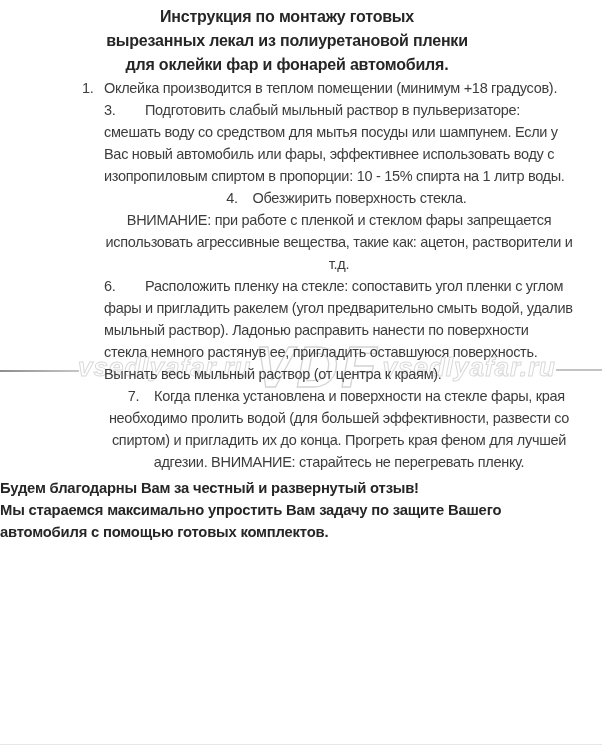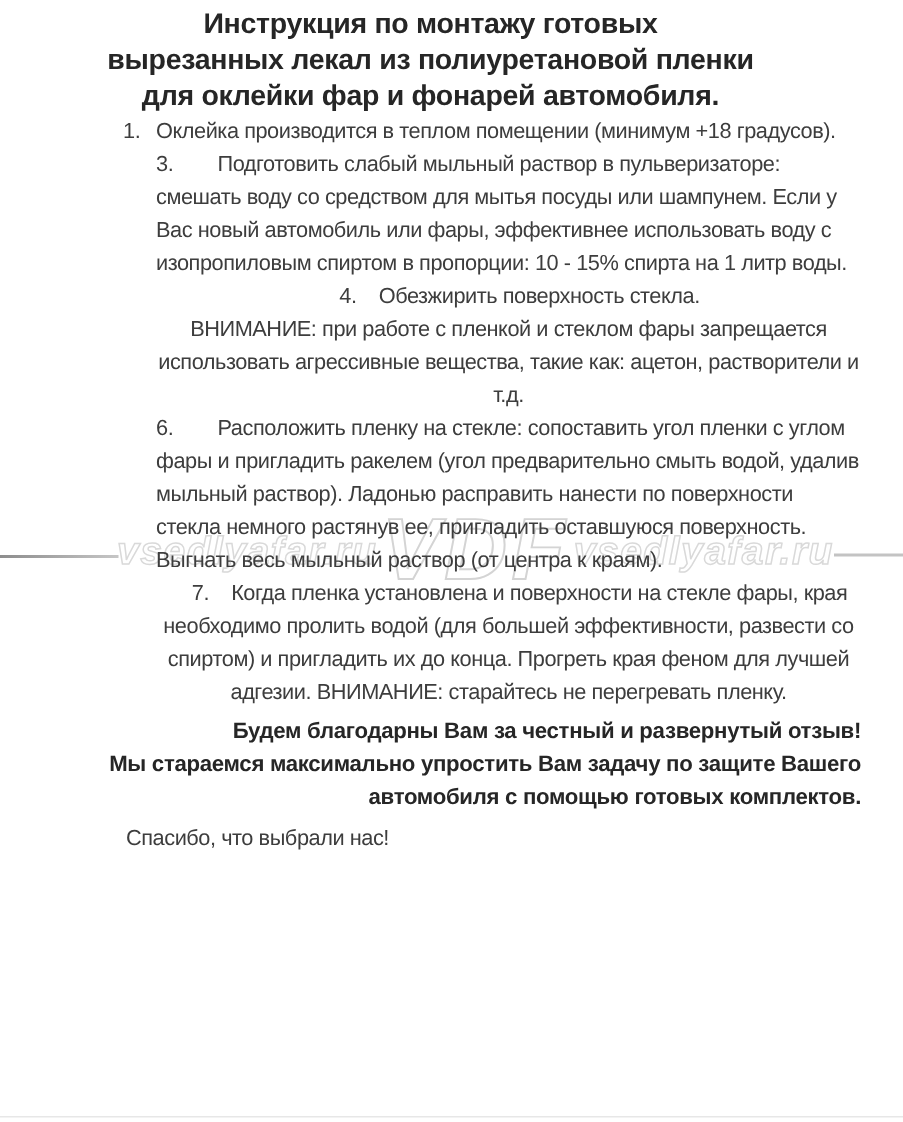--- a/index.html
+++ b/index.html
@@ -11,21 +11,21 @@
     position: relative;
     overflow: hidden;
   }
   .doc { position: relative; z-index: 1; }
 
   .title {
     margin: 0 28px 0 0;
     padding-top: 5px;
     text-align: center;
     font-weight: bold;
-    font-size: 19px;
+    font-size: 16px;
     line-height: 24px;
     color: #262626;
     white-space: pre-line;
     letter-spacing: -0.2px;
   }
 
   p.step {
     font-size: 14.5px;
     line-height: 22px;
     letter-spacing: -0.3px;
@@ -41,21 +41,21 @@
   p.step-inner .num { display: inline-block; width: 41px; }
 
   .mt14 { margin-top: 14px; }
   .mt13 { margin-top: 13px; }
   .mt11 { margin-top: 11px; }
   .mt8  { margin-top: 8px; }
   .mt3  { margin-top: 3px; text-align: center; }
 
   .footer-note {
     margin: 4px 28px 0 0;
-    text-align: right;
+    text-align: left;
     font-weight: bold;
     font-size: 14.8px;
     line-height: 22px;
     letter-spacing: -0.2px;
     color: #262626;
     white-space: pre-line;
   }
   .thanks {
     margin: 5px 28px 0 84px;
     font-size: 14.5px;
@@ -135,15 +135,14 @@
 
 
   <p class="step step-inner mt11"><span class="num">6.</span><span class="txt">Расположить пленку на стекле: сопоставить угол пленки с углом фары и пригладить ракелем (угол предварительно смыть водой, удалив мыльный раствор). Ладонью расправить нанести по поверхности стекла немного растянув ее, пригладить оставшуюся поверхность. Выгнать весь мыльный раствор (от центра к краям).</span></p>
 
   <p class="step step-inner mt3"><span class="num">7.</span><span class="txt">Когда пленка установлена и поверхности на стекле фары, края необходимо пролить водой (для большей эффективности, развести со спиртом) и пригладить их до конца. Прогреть края феном для лучшей адгезии. ВНИМАНИЕ: старайтесь не перегревать пленку.</span></p>
 
   <p class="footer-note">Будем благодарны Вам за честный и развернутый отзыв!
 Мы стараемся максимально упростить Вам задачу по защите Вашего
 автомобиля с помощью готовых комплектов.</p>
 
-  <p class="thanks">Спасибо, что выбрали нас!</p>
 
 </div>
 
 </body></html>

